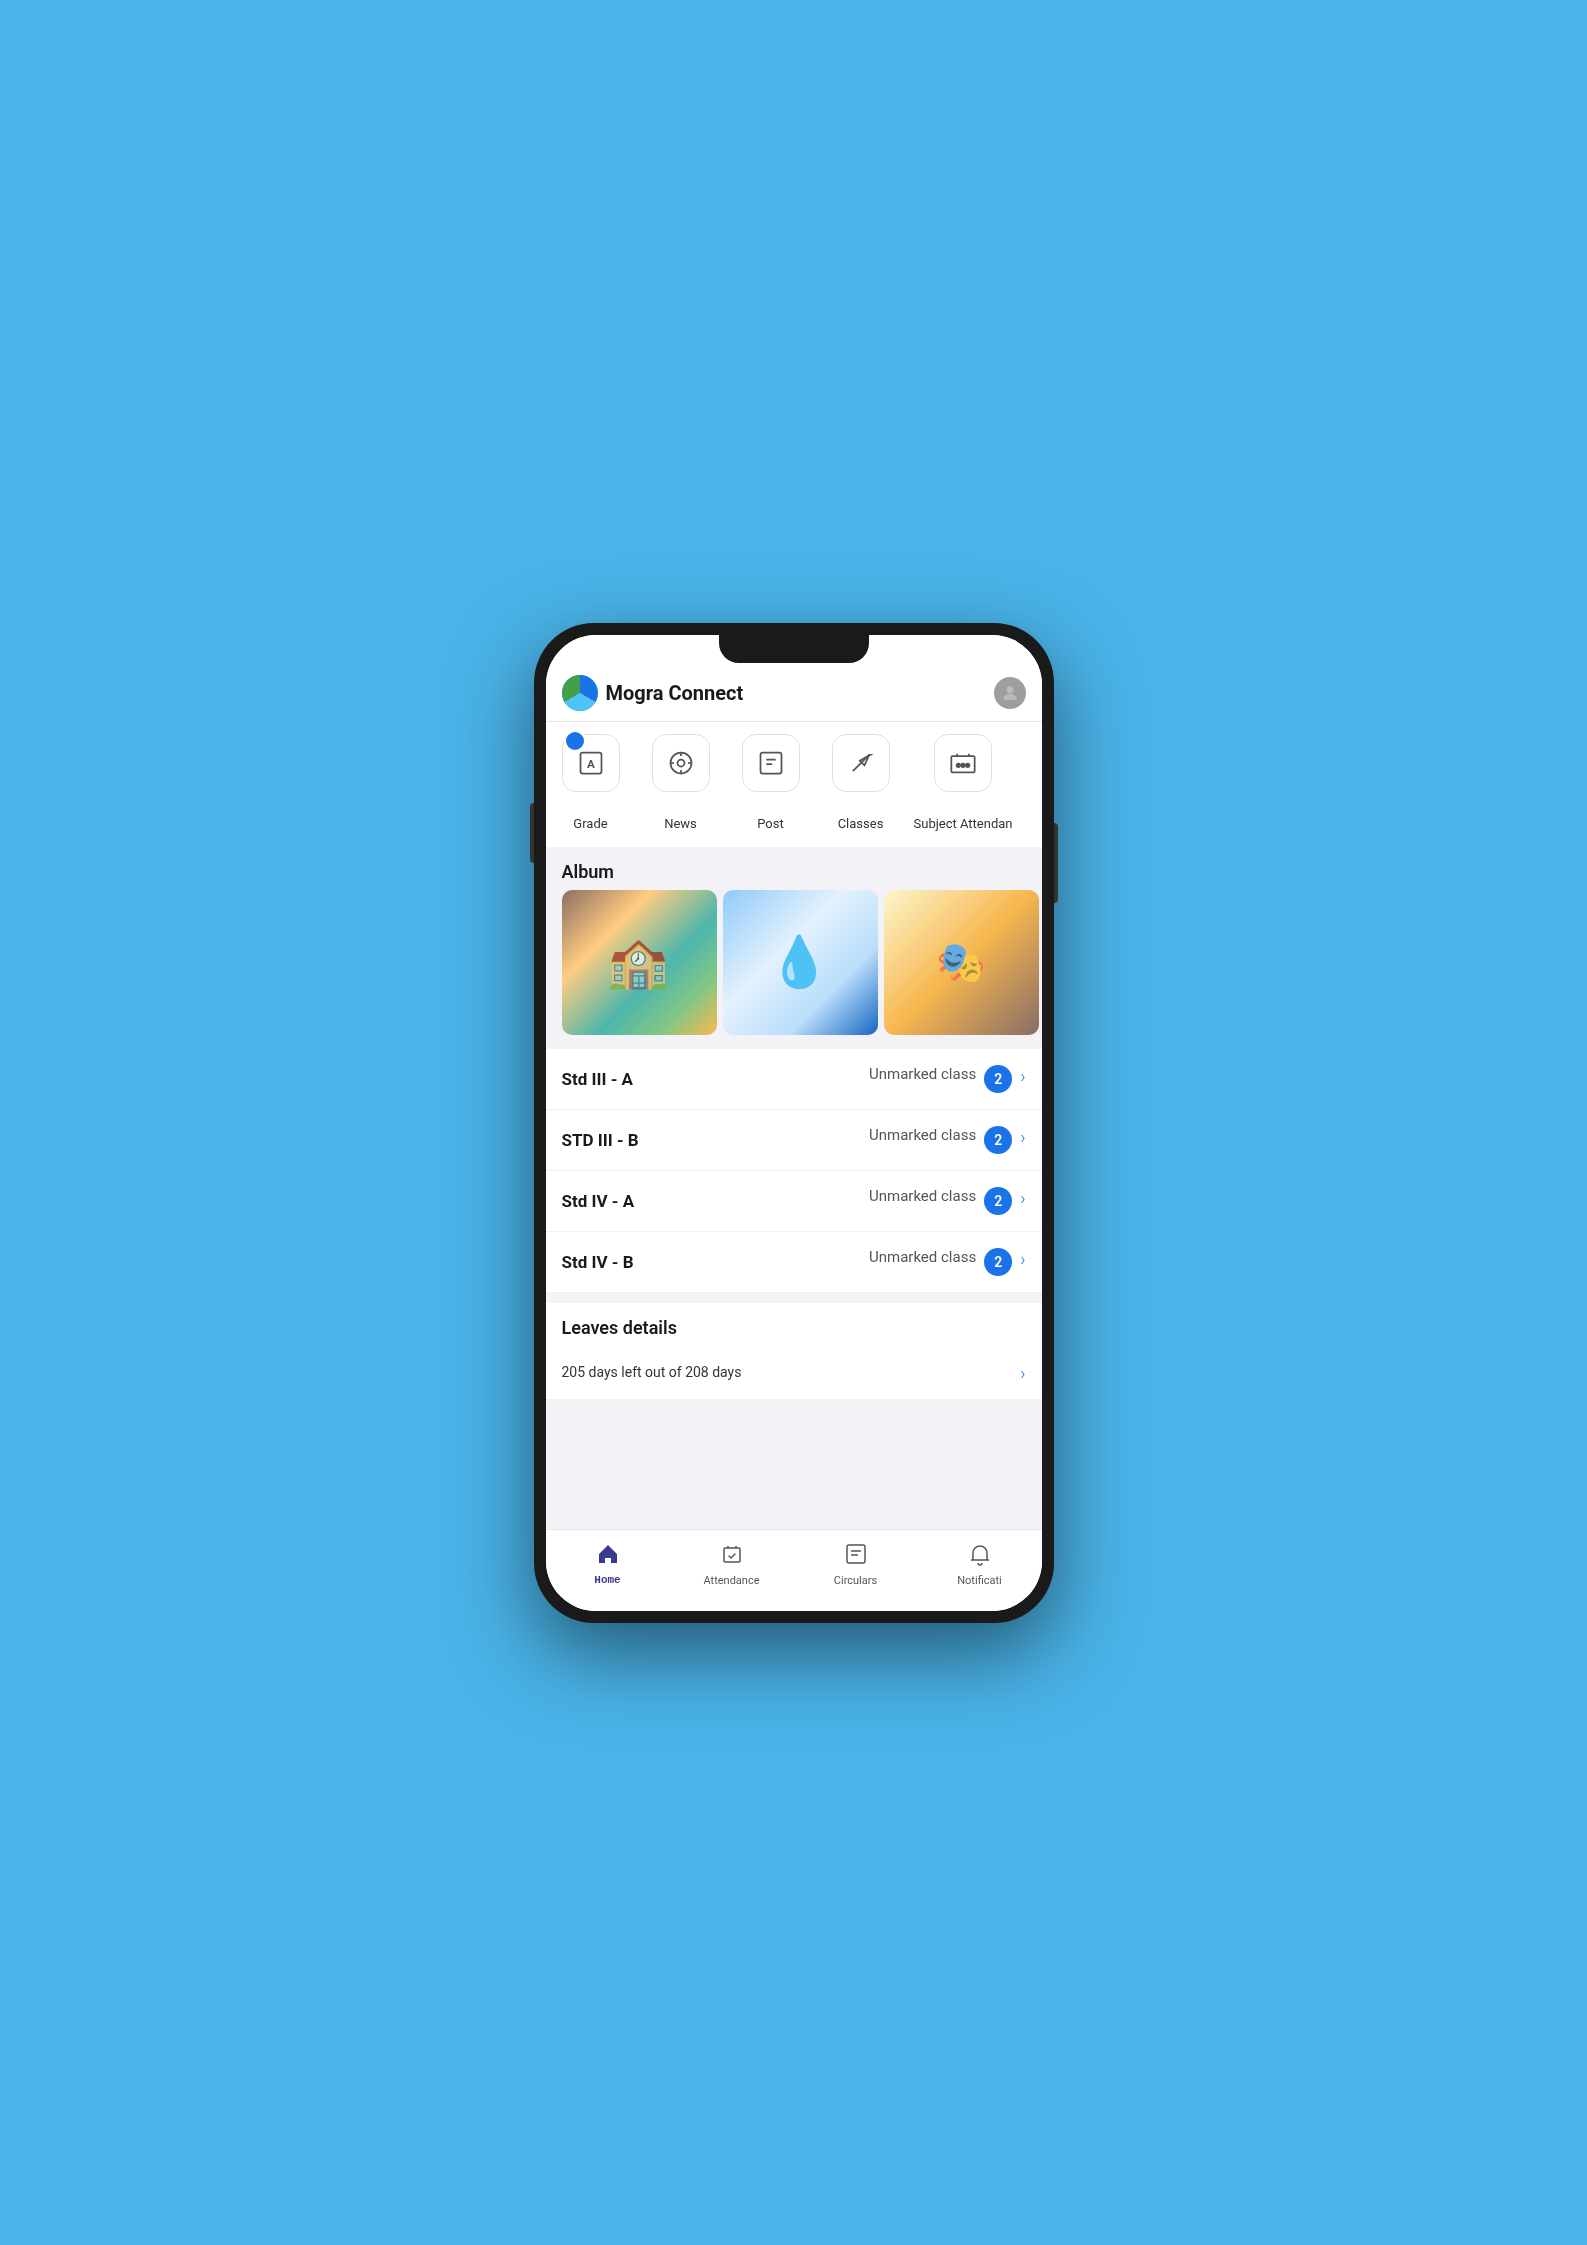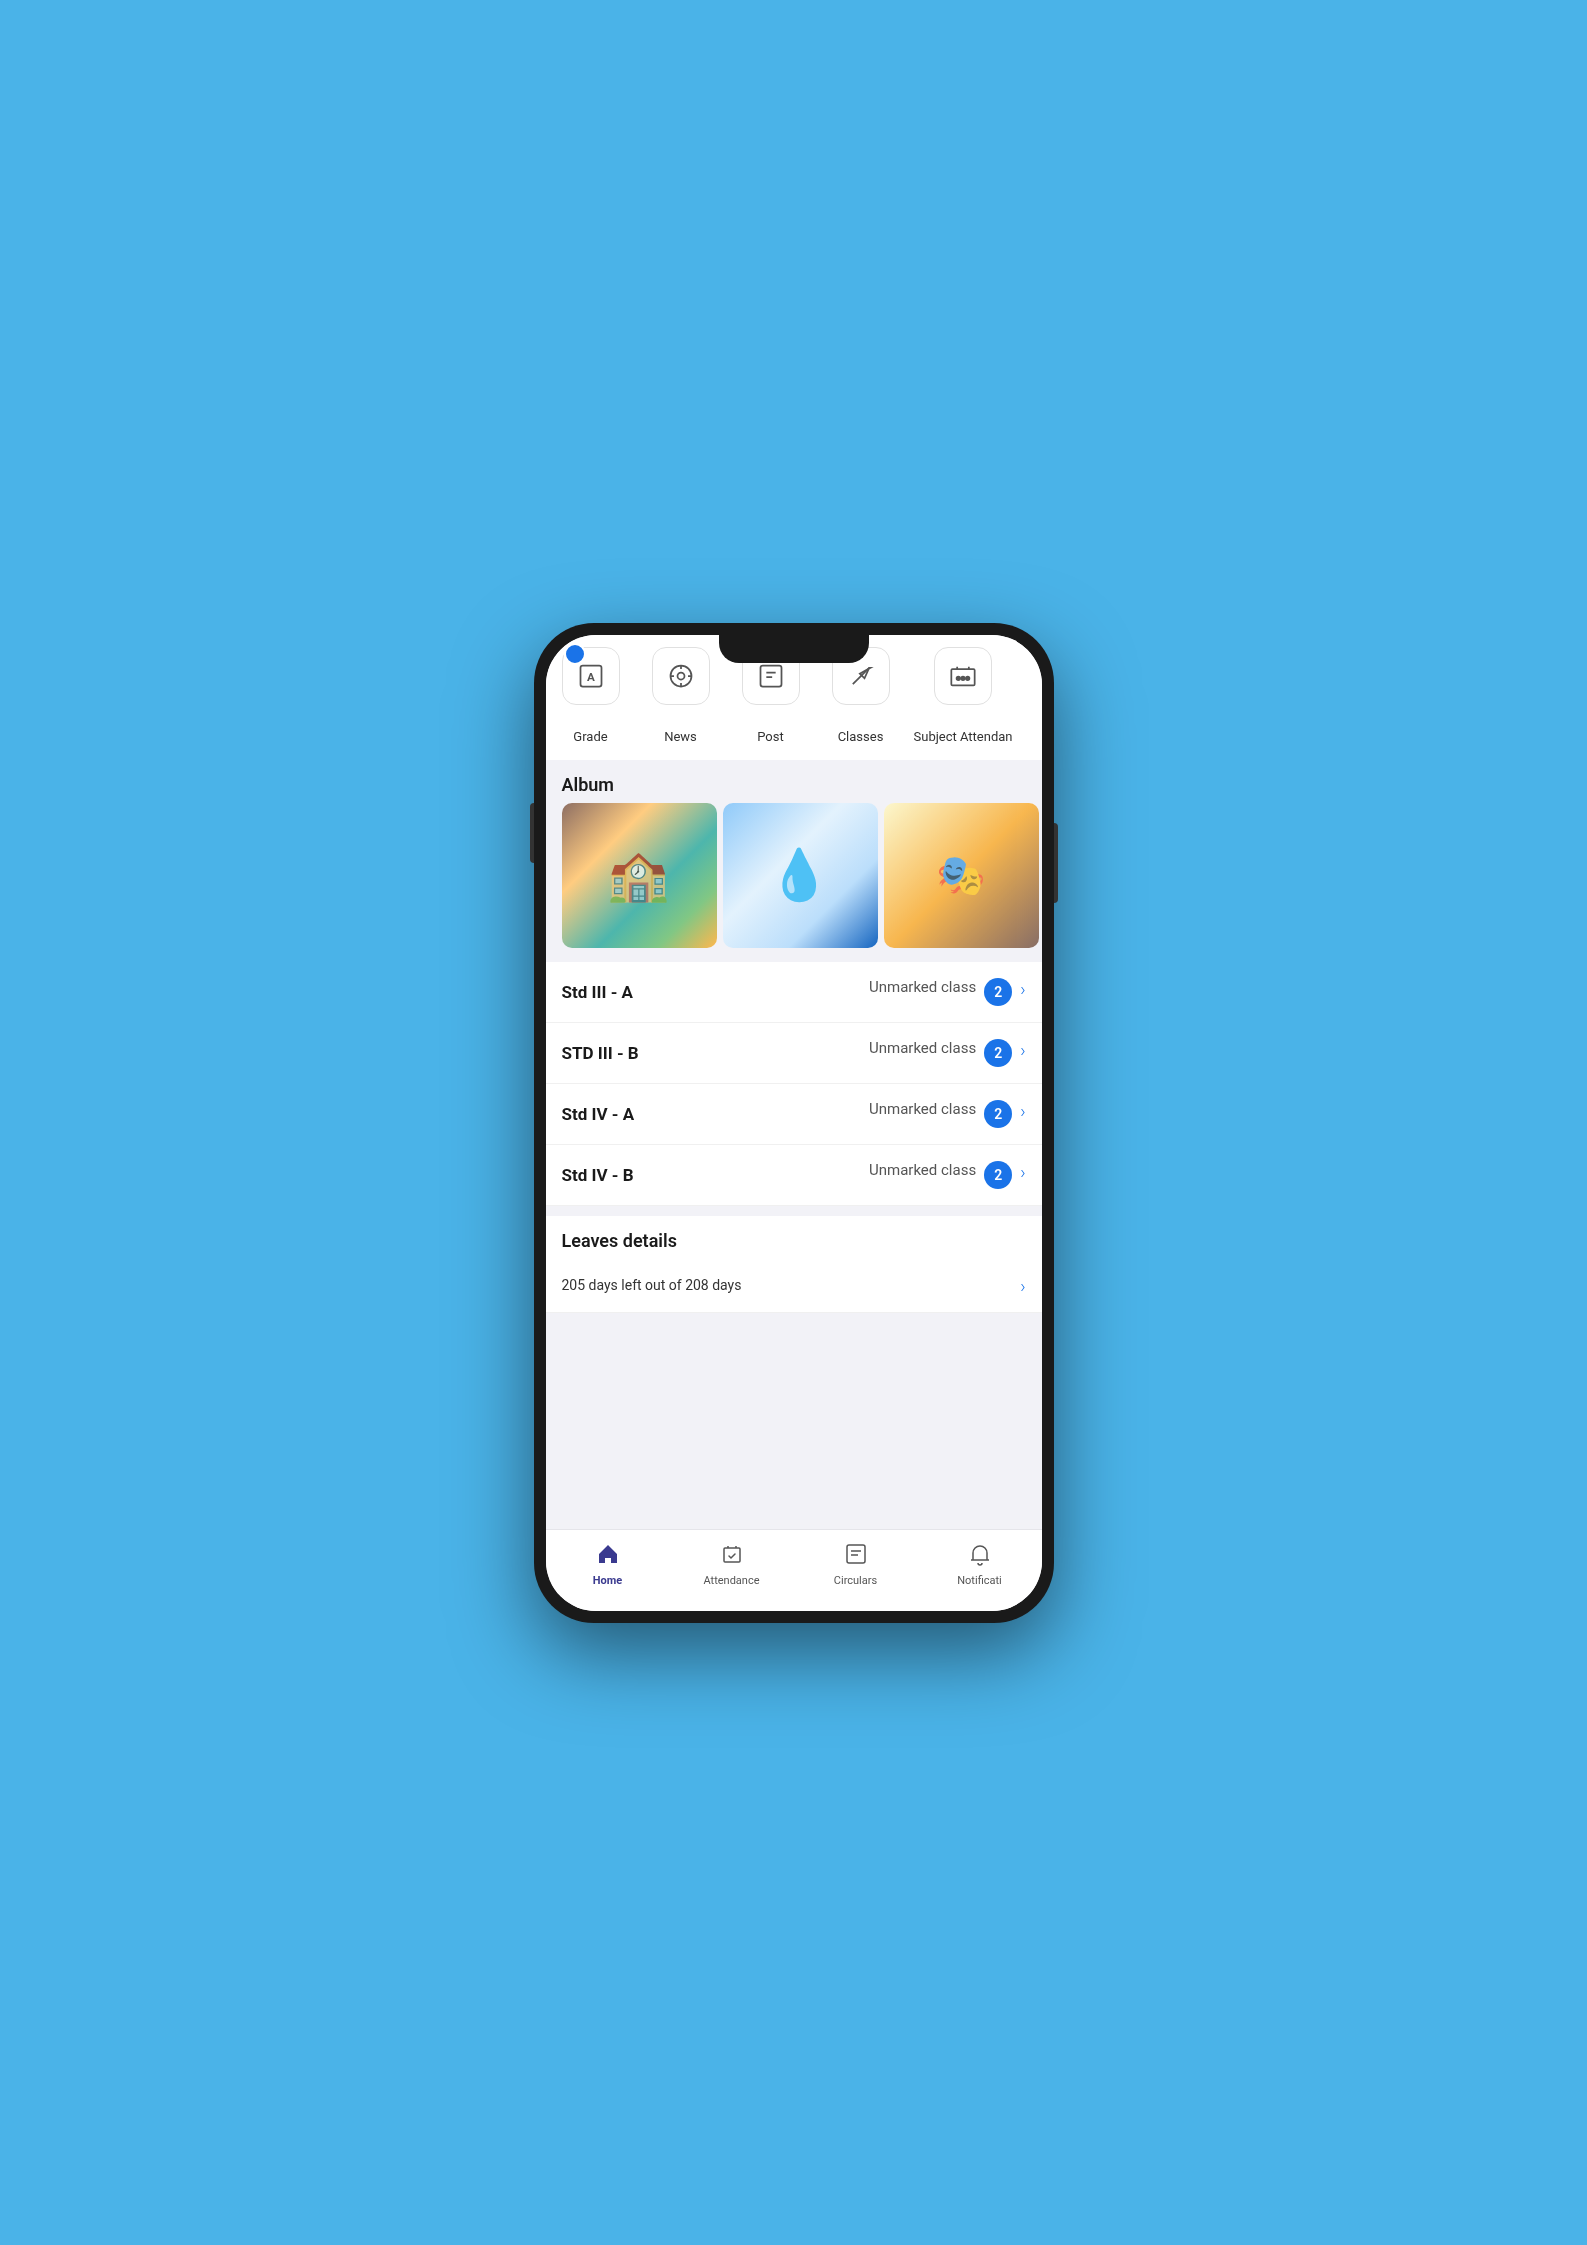--- a/index.html
+++ b/index.html
@@ -363,20 +363,34 @@
       height: 28px;
     }
   </style>
 </head>
 <body>
 
 <div class="phone-outer">
   <div class="phone-inner">
     <div class="notch"></div>
 
+    <div class="header">
+      <div class="header-left">
+        <div class="app-logo">
+          <div class="app-logo-inner"></div>
+        </div>
+        <span class="app-title">Mogra Connect</span>
+      </div>
+      <div class="header-avatar">
+        <svg width="20" height="20" viewBox="0 0 24 24" fill="#bbb">
+          <circle cx="12" cy="8" r="4"></circle>
+          <path d="M4 20c0-4 3.6-7 8-7s8 3 8 7"></path>
+        </svg>
+      </div>
+    </div>
 
     <div class="quick-actions">
 
       <div class="quick-action-item">
         <div class="notification-dot"></div>
         <div class="quick-action-icon-wrap">
           <svg class="icon-svg" viewBox="0 0 24 24" fill="none" stroke="#555" stroke-width="1.5">
             <rect x="3" y="3" width="18" height="18" rx="2"></rect>
             <text x="12" y="16" text-anchor="middle" font-size="10" fill="#555" stroke="none" font-weight="bold">A</text>
           </svg>
@@ -496,21 +510,21 @@
     </div>
 
     <div class="bottom-nav">
 
       <div class="nav-item active">
         <span class="nav-icon" style="color:#3a3a8f;">
           <svg width="24" height="24" viewBox="0 0 24 24" fill="#3a3a8f">
             <path d="M3 12L12 3l9 9v9H15v-5h-6v5H3z"></path>
           </svg>
         </span>
-        <span class="nav-label" style="color:#3a3a8f;font-weight:700;">Home</span>
+        <span class="nav-label" style="color:#3a3a8f;font-weight:700;font-family:Liberation Mono, monospace;">Home</span>
       </div>
 
       <div class="nav-item">
         <span class="nav-icon">
           <svg width="24" height="24" viewBox="0 0 24 24" fill="none" stroke="#555" stroke-width="1.5">
             <rect x="4" y="6" width="16" height="14" rx="1"></rect>
             <path d="M8 6V4M16 6V4"></path>
             <path d="M9 14l2 2 4-4" stroke="#555" stroke-width="1.5" stroke-linecap="round"></path>
           </svg>
         </span>

